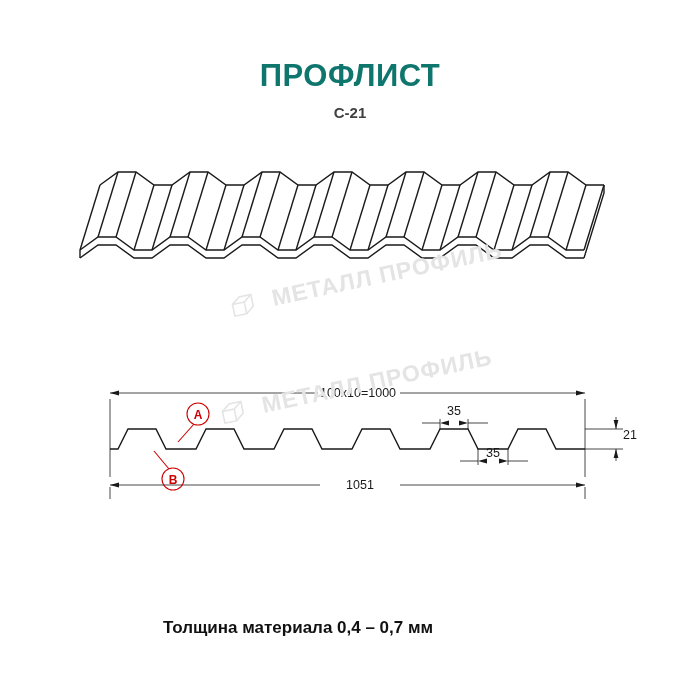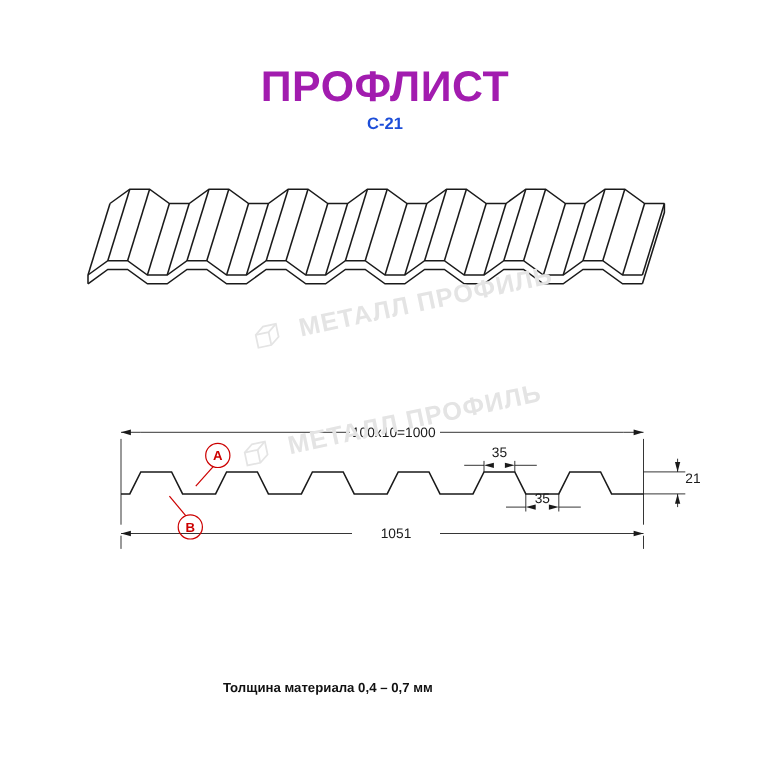--- a/index.html
+++ b/index.html
@@ -19,34 +19,34 @@
     position: absolute;
     inset: 0;
   }
   
   .title {
     position: absolute;
     top: 58px;
     left: 0;
     width: 700px;
     text-align: center;
-    font-size: 39px;
+    font-size: 31px;
     font-weight: bold;
     letter-spacing: 0.5px;
-    color: #a21caf;
+    color: #0f766e;
   }
   .subtitle {
     position: absolute;
     top: 104px;
     left: 0;
     width: 700px;
     text-align: center;
     font-size: 15px;
     font-weight: bold;
-    color: #1d4ed8;
+    color: #404040;
   }
   
   .iso-wrap {
     position: absolute;
     top: 150px;
     left: 80px;
     width: 545px;
     height: 140px;
   }
   .tech-wrap {
@@ -76,21 +76,21 @@
     vertical-align: -4px;
     margin-right: 6px;
   }
   
   .footer {
     position: absolute;
     top: 618px;
     left: 0;
     width: 596px;
     text-align: center;
-    font-size: 12px;
+    font-size: 17px;
     font-weight: bold;
     color: #111111;
   }
   svg { display: block; overflow: visible; }
   .ln   { stroke: #1a1a1a; stroke-width: 1.4; fill: none; stroke-linejoin: miter; }
   .ln-t { stroke: #1a1a1a; stroke-width: 1;   fill: none; }
   .dim  { stroke: #1a1a1a; stroke-width: 0.8; fill: none; }
   .red  { stroke: #cc0000; stroke-width: 1.1; fill: none; }
   .redt { fill: #cc0000; font-size: 12px; font-weight: bold; font-family: "Liberation Sans", sans-serif; }
   .dimt { fill: #1a1a1a; font-size: 12.5px; font-family: "Liberation Sans", sans-serif; }

